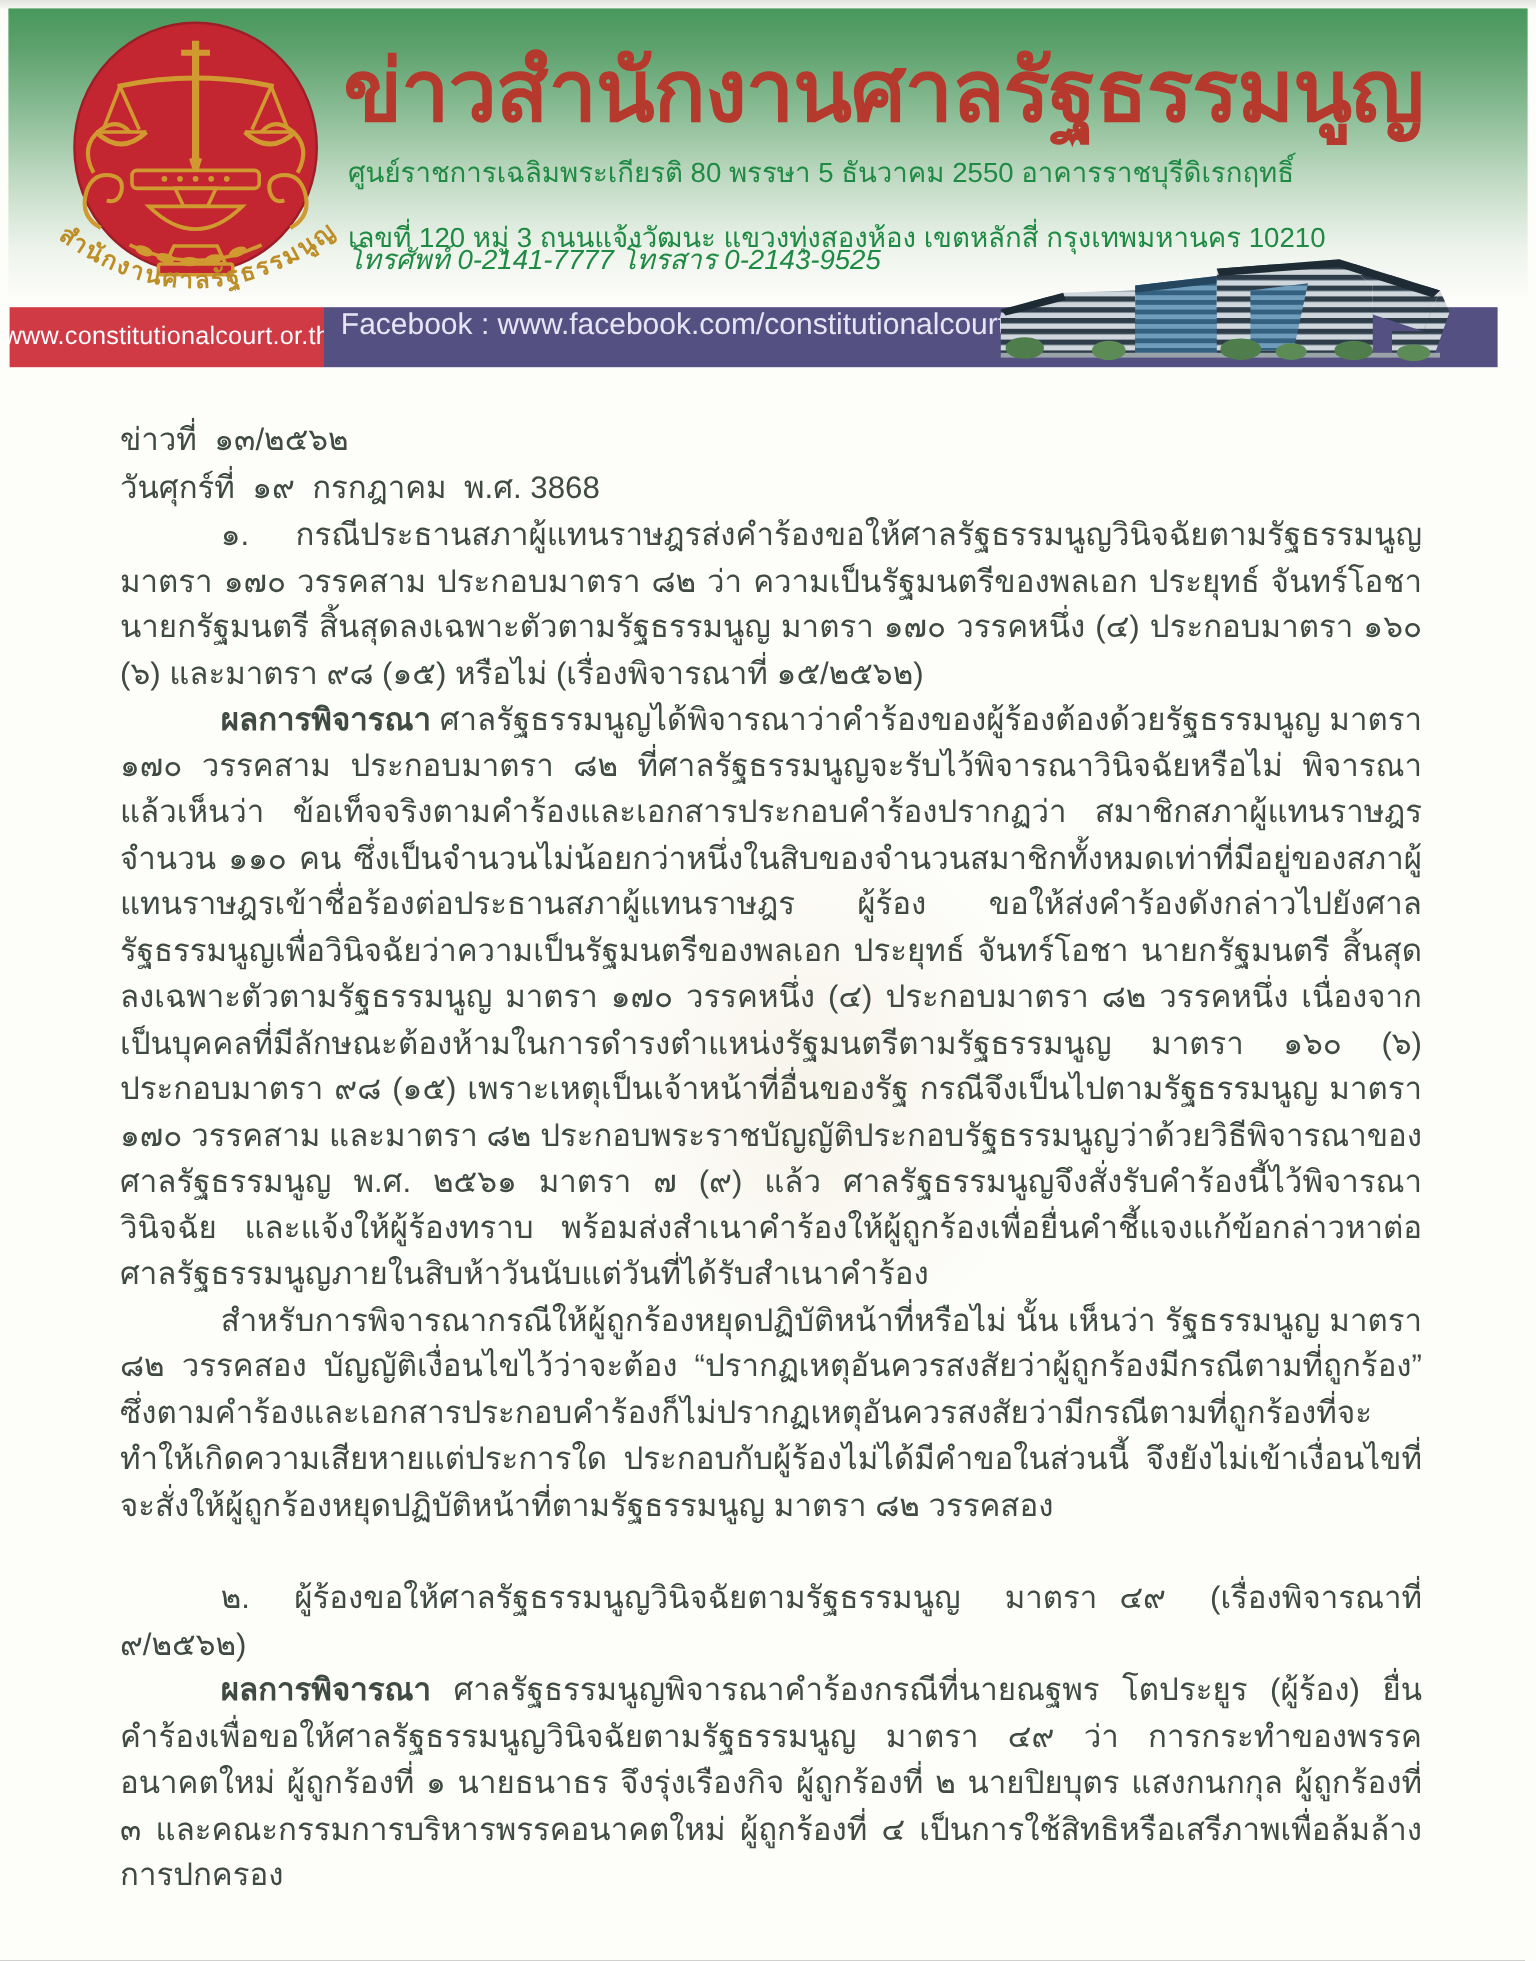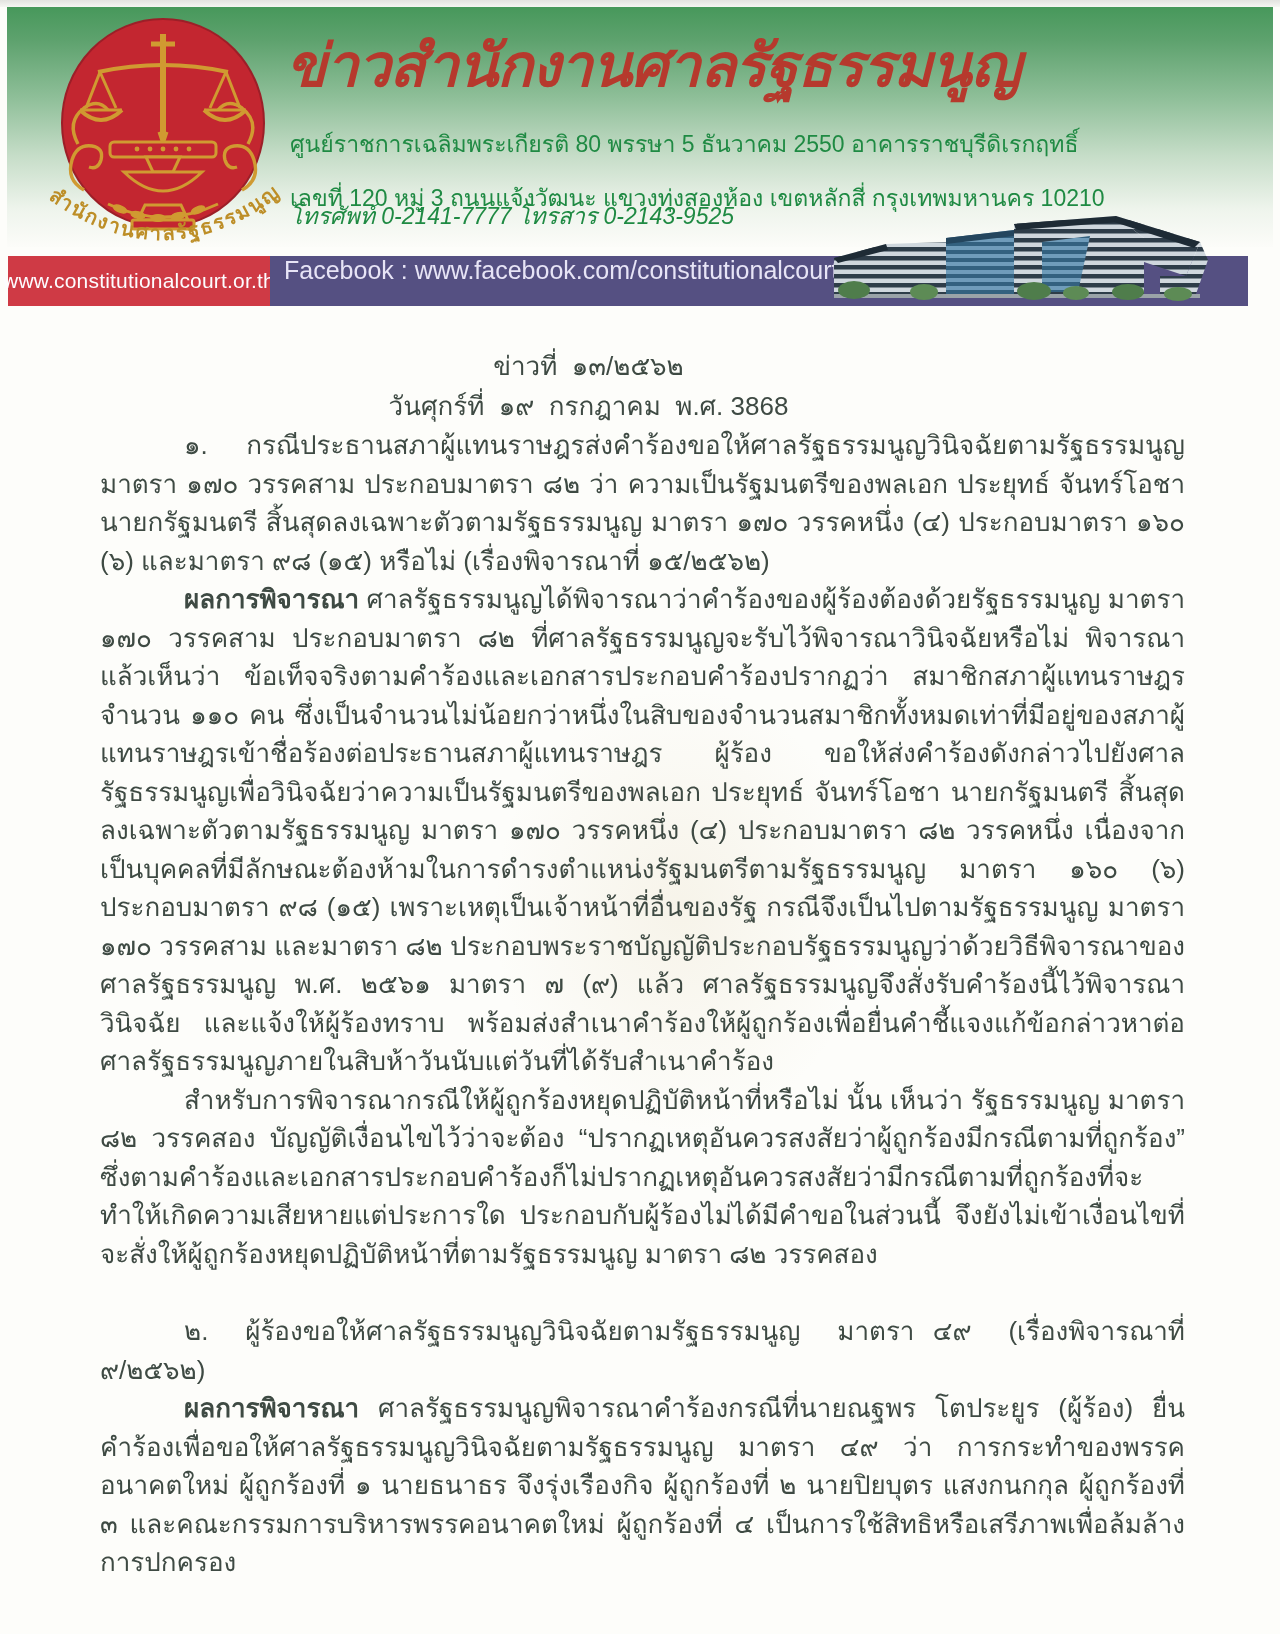--- a/index.html
+++ b/index.html
@@ -13,22 +13,22 @@
   }
   .scan-edge-top{position:absolute;top:0;left:0;right:0;height:7px;background:linear-gradient(180deg,#e3e3e0,#f6f6f3);}
   
   .header-band{
     position:absolute;left:7px;top:7px;width:1266px;height:240px;
     background:linear-gradient(180deg,#47985b 0%,#5ea26e 14%,#8fbf99 38%,#c6ddc8 62%,#eef4ec 84%,#fcfcf9 100%);
   }
   .seal-wrap{position:absolute;left:38px;top:12px;width:254px;height:250px;z-index:2;}
   .main-title{
     position:absolute;left:286px;top:18px;z-index:2;
-    font-size:59px;font-weight:700;letter-spacing:-1px;
-    color:#b6392d;white-space:nowrap;font-style:italic;
+    font-size:72px;font-weight:700;letter-spacing:-1px;
+    color:#b6392d;white-space:nowrap;
   }
   .addr{position:absolute;left:290px;z-index:2;color:#1f8a43;font-size:23px;white-space:nowrap;text-align:right;}
   .addr1{top:126px;}
   .addr2{top:180px;}
   .addr3{top:198px;font-style:italic;}
   
   .infobar{
     position:absolute;left:8px;top:256px;width:1240px;height:50px;
     display:flex;z-index:1;
   }
@@ -48,21 +48,21 @@
     position:absolute;left:420px;top:600px;width:520px;height:620px;border-radius:50%;
     background:radial-gradient(closest-side,rgba(208,186,132,0.14),rgba(208,186,132,0.0) 72%);
     z-index:0;
   }
   
   .doc{
     position:absolute;left:100px;top:346px;width:1085px;z-index:1;
     color:#3e4a43;font-size:26px;line-height:40px;
   }
   .news-no,.date-line{
-    text-align:center;padding-right:108px;white-space:pre;line-height:40px;
+    text-align:left;padding-right:108px;white-space:pre;line-height:40px;
   }
   .para{
     margin:0;text-indent:84px;text-align:justify;
     white-space:pre-wrap;overflow-wrap:break-word;line-height:38.5px;
   }
   .p-first{margin-top:54px;}
   .p-gap{margin-top:39px;}
   .lead{font-weight:700;text-underline-offset:4px;}
 </style>
 </head>

